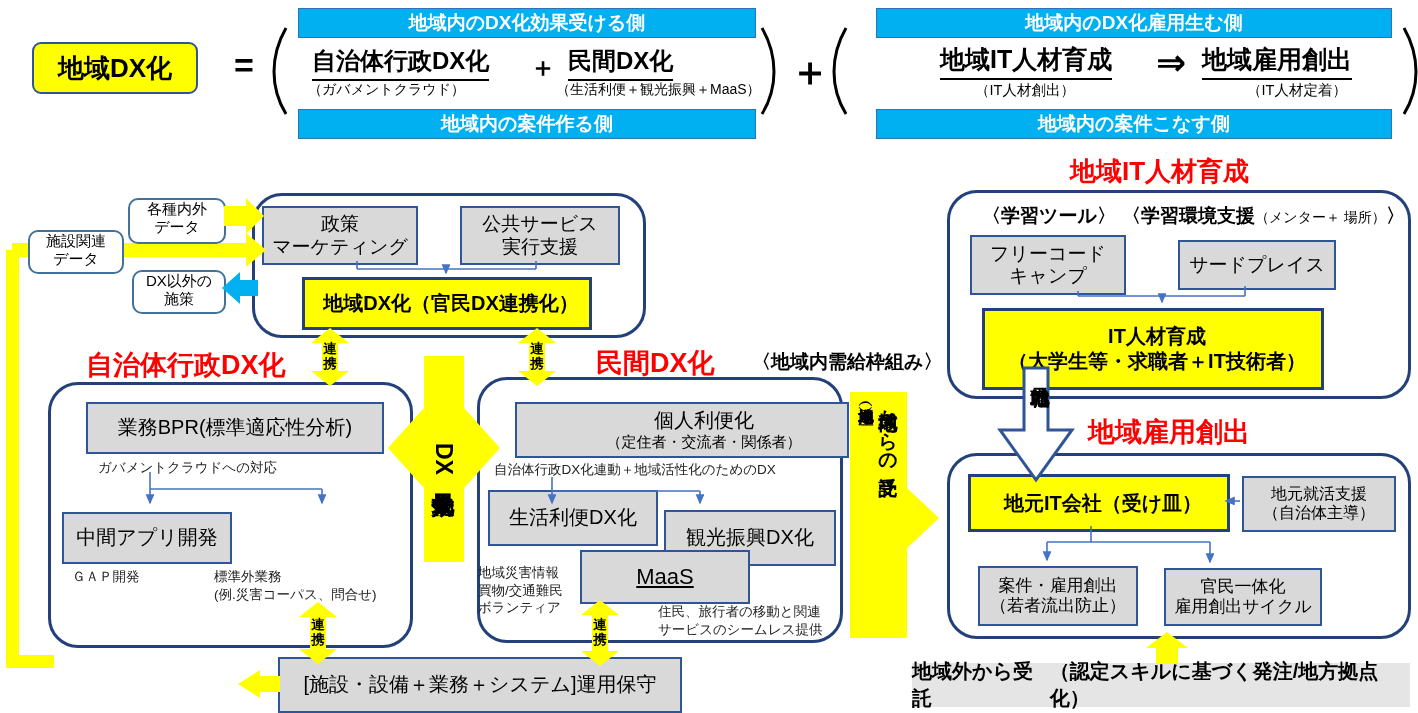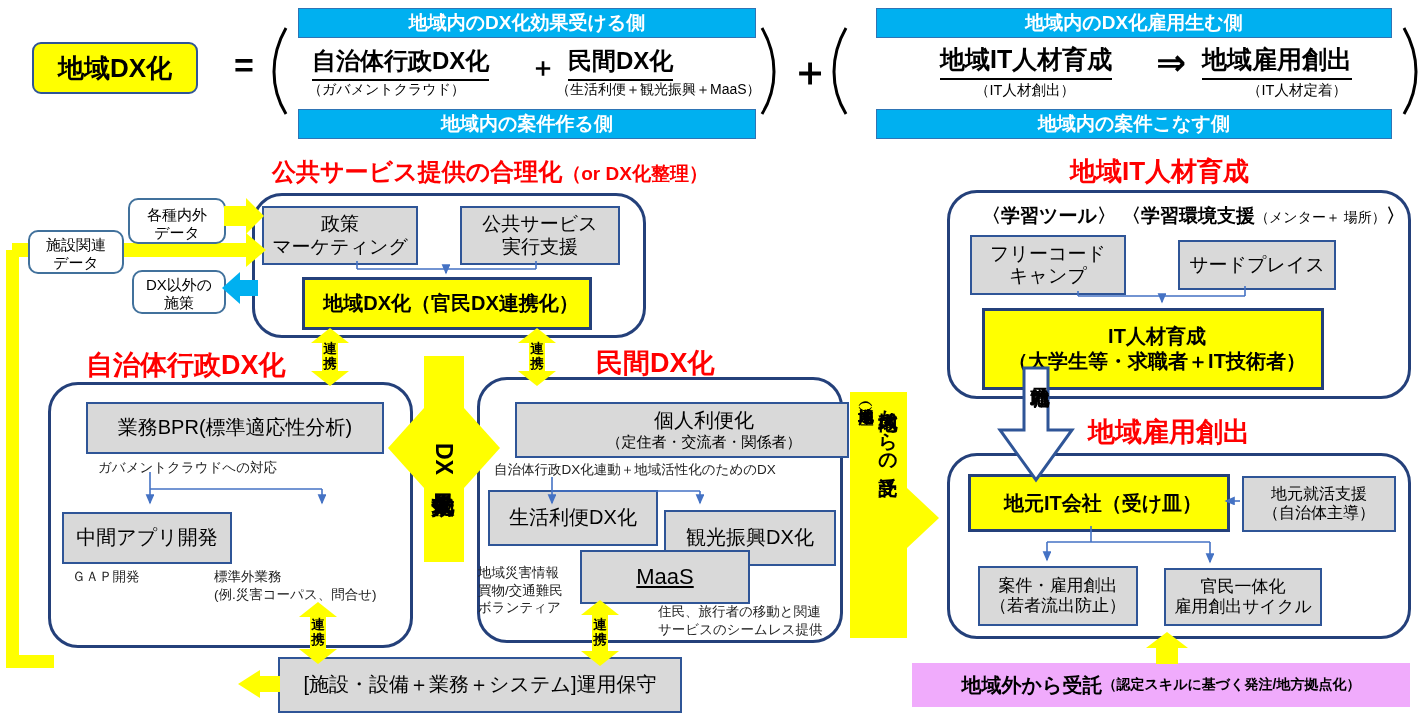--- a/index.html
+++ b/index.html
@@ -15,21 +15,21 @@
   .term{font-weight:bold;border-bottom:2.5px solid #000;padding-bottom:2px;white-space:nowrap;z-index:3;}
   .caption{font-size:14px;white-space:nowrap;z-index:3;}
   .op{font-weight:600;z-index:3;}
   
   .container{border:3.5px solid #24407A;border-radius:30px;background:transparent;z-index:2;}
   
   .gbox{background:#D9D9D9;border:2px solid #2F5597;display:flex;flex-direction:column;align-items:center;
     justify-content:center;text-align:center;font-size:20px;line-height:1.18;white-space:pre-line;z-index:3;}
   .ybox{background:#FFFF00;border:3px solid #24407A;display:flex;flex-direction:column;align-items:center;
     justify-content:center;text-align:center;font-weight:bold;font-size:20px;line-height:1.25;white-space:pre-line;z-index:3;padding-left:8px;}
-  .wbox{background:#fff;border:2px solid #41719C;border-radius:10px;display:flex;align-items:flex-end;
+  .wbox{background:#fff;border:2px solid #41719C;border-radius:10px;display:flex;align-items:flex-start;
     justify-content:center;text-align:center;font-size:15px;line-height:1.2;white-space:pre-line;z-index:3;}
   .rtitle{color:#FF0000;font-weight:bold;white-space:nowrap;z-index:3;}
   .note{font-size:13.5px;color:#222;line-height:1.3;white-space:pre-line;z-index:3;}
   .blabel{font-weight:600;white-space:nowrap;z-index:3;}
   
   .yline{background:#FFFF00;z-index:1;}
   .tri{width:0;height:0;z-index:5;}
   .bar{background:#FFFF00;z-index:5;}
   .cyanbar{background:#00B0F0;z-index:5;}
   
@@ -96,23 +96,20 @@
   <div class="abs cyanbar" style="left:240px;top:280px;width:18px;height:16px;"></div>
   <div class="abs tri" style="left:222px;top:272px;border-top:16px solid transparent;border-bottom:16px solid transparent;border-right:18px solid #00B0F0;"></div>
 
   <div class="abs wbox" style="left:128px;top:198px;width:94px;height:42px;"><span>各種内外
 データ</span></div>
   <div class="abs wbox" style="left:28px;top:230px;width:92px;height:40px;"><span>施設関連
 データ</span></div>
   <div class="abs wbox" style="left:132px;top:270px;width:90px;height:40px;"><span>DX以外の
 施策</span></div>
 
-  <div class="abs rtitle" style="left:272px;top:156px;font-size:24px;">
-    <span>公共サービス提供の合理化</span><span style="font-size:19px;">（or DX化整理）</span>
-  </div>
   <div class="abs container" style="left:252px;top:193px;width:388px;height:139px;"></div>
   <div class="abs gbox" style="left:262px;top:206px;width:152px;height:55px;font-size:19px;"><span>政策
 マーケティング</span></div>
   <div class="abs gbox" style="left:460px;top:206px;width:156px;height:55px;font-size:19px;"><span>公共サービス
 実行支援</span></div>
   <div class="abs ybox" style="left:302px;top:277px;width:276px;height:47px;font-size:20px;"><span>地域DX化（官民DX連携化）</span></div>
 
   <div class="abs vlink" style="left:311px;top:328px;">
     <div class="hu"></div>
       <div class="vb" style="height:28px;"></div>
@@ -137,20 +134,21 @@
   <div class="abs note" style="left:214px;top:568px;">標準外業務
 (例.災害コーパス、問合せ)</div>
 
   <div class="abs vband" style="left:424px;top:356px;width:40px;height:206px;">
     <span class="vtext" style="font-size:23px;">DX効果最大化</span>
   </div>
   <div class="abs tri" style="left:388px;top:408px;border-top:40px solid transparent;border-bottom:40px solid transparent;border-right:36px solid #FFFF00;"></div>
   <div class="abs tri" style="left:464px;top:408px;border-top:40px solid transparent;border-bottom:40px solid transparent;border-left:36px solid #FFFF00;"></div>
 
   <div class="abs rtitle" style="left:596px;top:345px;font-size:27px;">民間DX化</div>
+  <div class="abs blabel" style="left:752px;top:349px;font-size:19px;">〈地域内需給枠組み〉</div>
   <div class="abs container" style="left:477px;top:377px;width:360px;height:260px;"></div>
   <div class="abs gbox" style="left:515px;top:402px;width:286px;height:52px;padding-left:44px;">
     <span style="font-size:20px;">個人利便化</span>
     <span style="font-size:15px;">（定住者・交流者・関係者）</span>
   </div>
   <div class="abs note" style="left:494px;top:461px;">自治体行政DX化連動＋地域活性化のためのDX</div>
   <div class="abs gbox" style="left:488px;top:490px;width:166px;height:52px;"><span>生活利便DX化</span></div>
   <div class="abs gbox" style="left:664px;top:510px;width:168px;height:52px;"><span>観光振興DX化</span></div>
   <div class="abs gbox maas" style="left:580px;top:550px;width:166px;height:50px;font-size:22px;"><span>MaaS</span></div>
   <div class="abs note" style="left:478px;top:564px;">地域災害情報
@@ -208,23 +206,23 @@
   <div class="abs ybox" style="left:968px;top:474px;width:248px;height:52px;"><span>地元IT会社（受け皿）</span></div>
   <div class="abs gbox" style="left:1242px;top:476px;width:150px;height:52px;font-size:16px;"><span>地元就活支援
 （自治体主導）</span></div>
   <div class="abs gbox" style="left:978px;top:566px;width:156px;height:56px;font-size:17px;"><span>案件・雇用創出
 （若者流出防止）</span></div>
   <div class="abs gbox" style="left:1164px;top:568px;width:154px;height:54px;font-size:17px;"><span>官民一体化
 雇用創出サイクル</span></div>
 
   <div class="abs bar" style="left:1156px;top:648px;width:22px;height:16px;"></div>
   <div class="abs tri" style="left:1146px;top:632px;border-left:21px solid transparent;border-right:21px solid transparent;border-bottom:16px solid #FFFF00;"></div>
-  <div class="abs" style="left:912px;top:663px;width:498px;height:44px;background:#f0abfc;display:flex;align-items:center;justify-content:center;z-index:3;">
+  <div class="abs" style="left:912px;top:663px;width:498px;height:44px;background:#e5e5e5;display:flex;align-items:center;justify-content:center;z-index:3;">
     <span style="font-size:20px;font-weight:bold;">地域外から受託</span>
-    <span style="font-size:14px;font-weight:600;">（認定スキルに基づく発注/地方拠点化）</span>
+    <span style="font-size:20px;font-weight:600;">（認定スキルに基づく発注/地方拠点化）</span>
   </div>
 
   <svg class="overlay" width="1418" height="713" viewBox="0 0 1418 713">
     <defs>
       <marker id="arr" markerWidth="8" markerHeight="7" refX="5.5" refY="2.75" orient="auto">
         <path d="M0,0 L6.5,2.75 L0,5.5 z" fill="#4472C4"></path>
       </marker>
     </defs>
     <g stroke="#4472C4" stroke-width="1.6" fill="none">
       <path d="M357,261 V269 M536,261 V269 M357,269 H536"></path>

